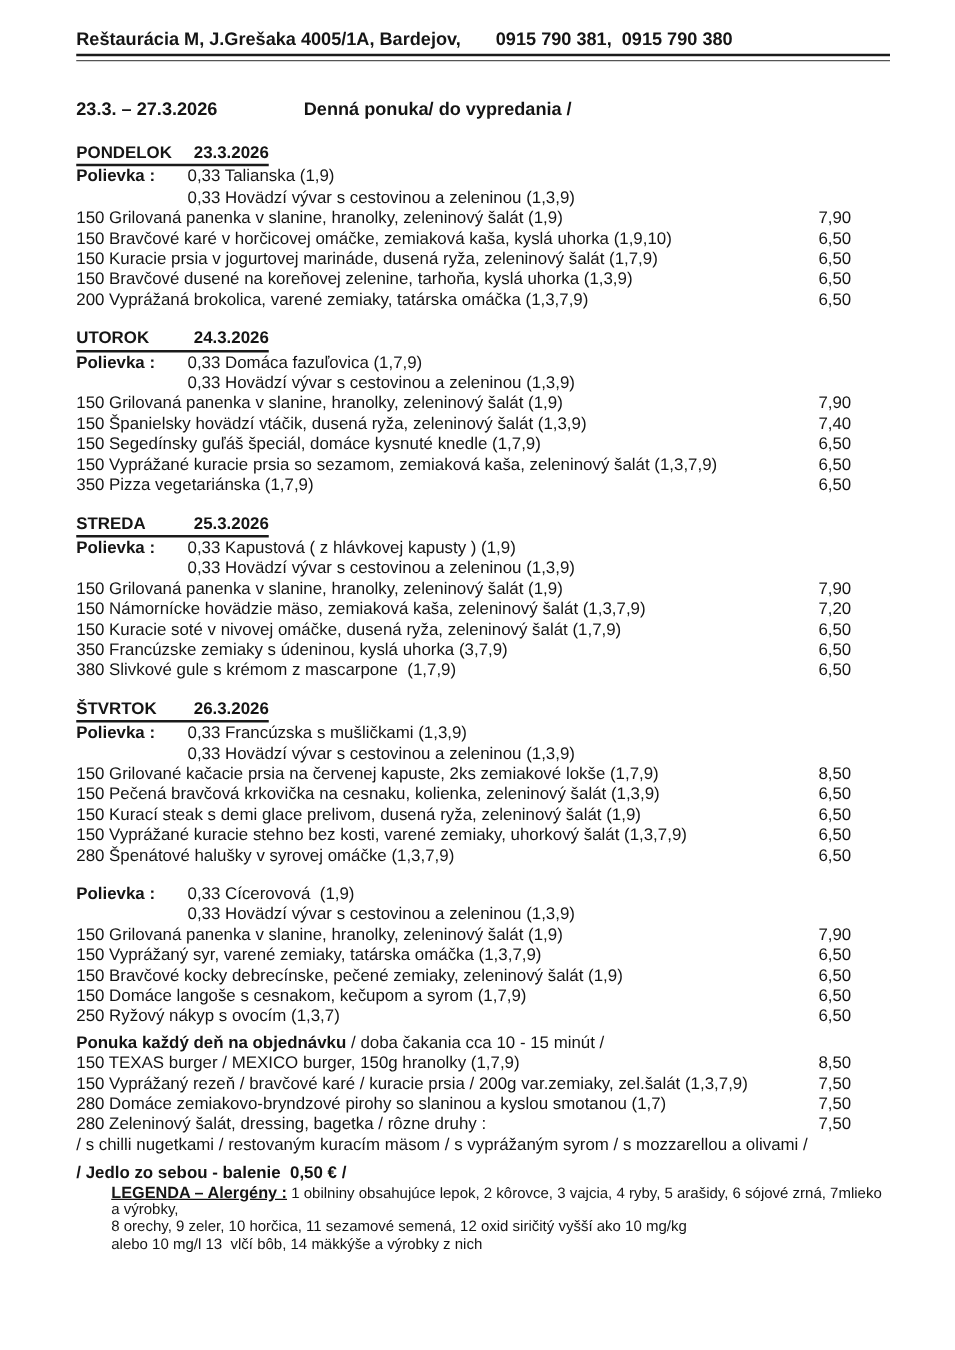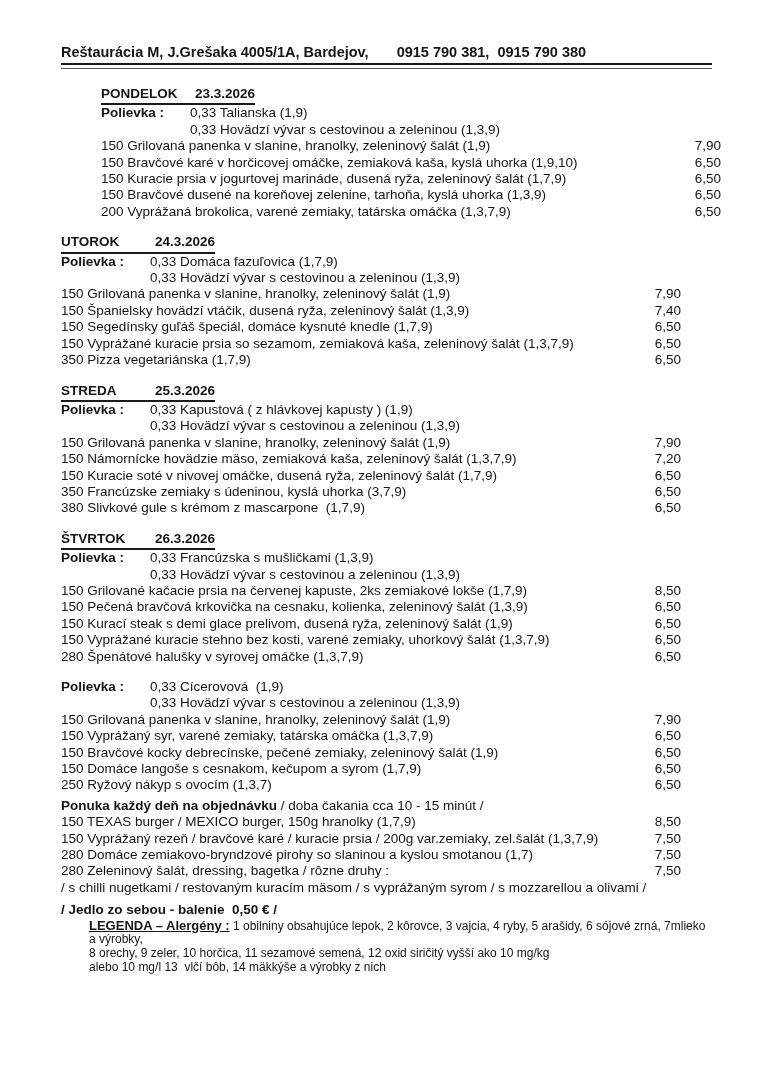--- a/index.html
+++ b/index.html
@@ -10,21 +10,21 @@
   .page {
     position: relative;
     width: 764px;
     height: 1080px;
     background: #ffffff;
     color: #151515;
     font-family: "Liberation Sans", "DejaVu Sans", sans-serif;
     font-size: 13.5px;
     line-height: 16.4px;
     box-sizing: border-box;
-    padding: 44px 52px 0 61px;
+    padding: 24px 52px 0 61px;
     overflow: hidden;
   }
   .pre { white-space: pre-wrap; }
 
   
   .header {
     border-bottom: 1px solid #555;
     padding-bottom: 3px;
   }
   .header-inner {
@@ -50,21 +50,21 @@
     margin-top: 17px;
     margin-left: 139px;
     font-weight: bold;
     font-size: 13.5px;
     line-height: 17px;
   }
 
   
   #days { margin-top: 17px; }
   .day { margin-top: 14px; }
-  .day:first-child { margin-top: 0; margin-left: 40px; }
+  .day:first-child { margin-top: 0; }
   .day-head { font-weight: bold; }
   .day-underline {
     display: inline-block;
     border-bottom: 2px solid #1a1a1a;
     padding-bottom: 1px;
   }
   .day-name { display: inline-block; min-width: 94px; }
   .soup-row { display: flex; }
   .soup-label { flex: 0 0 89px; font-weight: bold; }
   .row {
@@ -100,20 +100,24 @@
 </style>
 </head>
 <body>
 
 <div class="page">
 
   <div class="header">
     <span class="header-inner pre"><span>Reštaurácia M, J.Grešaka 4005/1A, Bardejov,</span><span class="phones pre">0915 790 381,  0915 790 380</span></span>
   </div>
 
+  <div class="intro">
+    <span class="date-range">23.3. – 27.3.2026</span>
+    <span class="intro-title">Denná ponuka/ do vypredania /</span>
+  </div>
 
 
   <div id="days">
     <section class="day">
       <div class="day-head">
         <span class="day-underline"><span class="day-name">PONDELOK</span><span class="day-date">23.3.2026</span></span>
       </div>
       <div class="soup-row">
         <span class="soup-label">Polievka :</span>
         <span class="soup-text pre">0,33 Talianska (1,9)</span>

